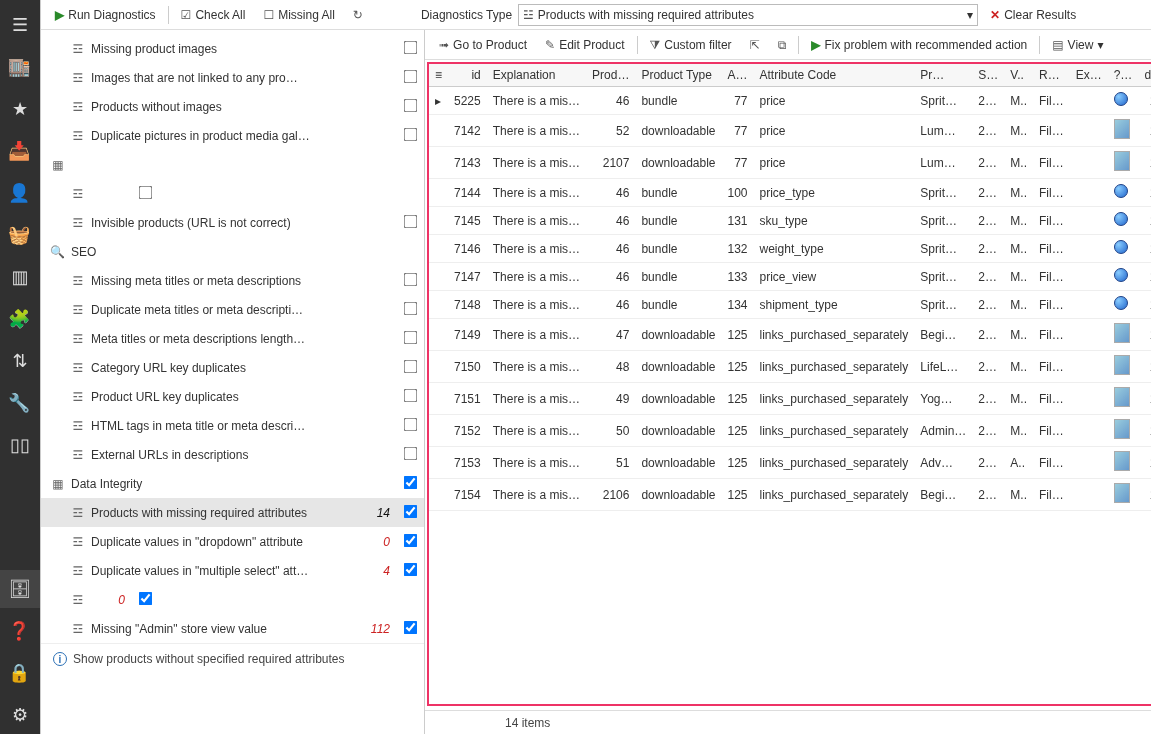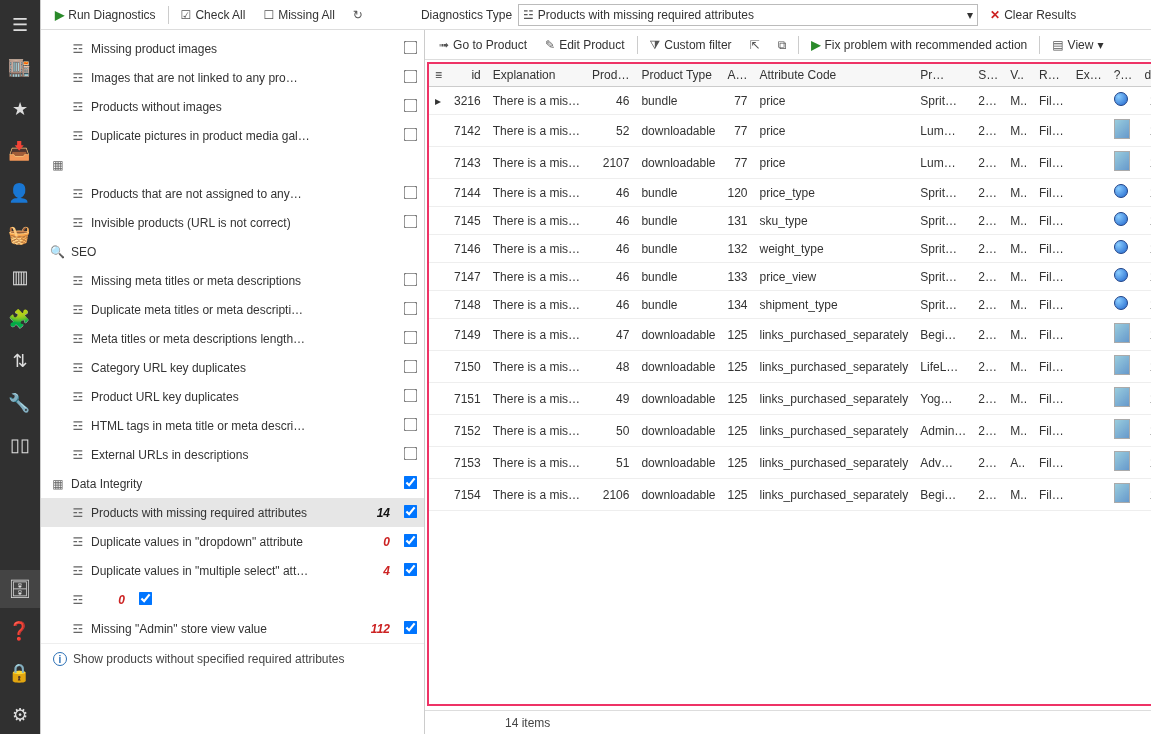--- a/index.html
+++ b/index.html
@@ -28,21 +28,21 @@
 
 .split { flex: 1; display: flex; overflow: hidden; }
 
 
 .left-panel { width: 384px; border-right: 1px solid #ccc; overflow-y: auto; padding-top: 4px; position: relative; }
 .tree-row { display: flex; align-items: center; height: 29px; padding-left: 8px; cursor: pointer; }
 .tree-row.cat { font-weight: 500; }
 .tree-row.item { padding-left: 28px; }
 .tree-row .ic { width: 18px; text-align: center; color: #666; margin-right: 4px; }
 .tree-row .txt { flex: 1; white-space: nowrap; overflow: hidden; text-overflow: ellipsis; }
-.tree-row .count { width: 34px; text-align: right; margin-right: 6px; font-style: italic; font-weight: bold; }
+.tree-row .count { width: 34px; text-align: right; margin-right: 6px; font-style: italic; font-weight: normal; }
 .tree-row .count.red { color: #c22; }
 .tree-row .count.black { color: #111; }
 .tree-row .chk { width: 28px; text-align: center; }
 .tree-row .chk input { transform: scale(1.05); }
 .tree-row.selected { background: #e6e6e6; }
 .footer-hint { display: flex; align-items: center; gap: 6px; padding: 8px 12px; border-top: 1px solid #eee; color: #444; }
 .footer-hint .info-ico { color: #2a6fb5; font-weight: bold; border: 1px solid #2a6fb5; border-radius: 50%; width: 14px; height: 14px; display:inline-flex;align-items:center;justify-content:center;font-size:10px;}
 
 
 .right-area { flex: 1; display: flex; flex-direction: column; overflow: hidden; }
@@ -143,21 +143,20 @@
               <span class="count "></span>
               <span class="chk"><input type="checkbox" style=""></span>
             </div>
             <div class="tree-row cat">
               <span class="ic">▦</span>
               <span class="count "></span>
               <span class="chk"></span>
             </div>
             <div class="tree-row item">
               <span class="ic">☲</span>
-              <span class="txt">Products that are not assigned to any…</span>
               <span class="count "></span>
               <span class="chk"><input type="checkbox" style=""></span>
             </div>
             <div class="tree-row item">
               <span class="ic">☲</span>
               <span class="txt">Invisible products (URL is not correct)</span>
               <span class="count "></span>
               <span class="chk"><input type="checkbox" style=""></span>
             </div>
             <div class="tree-row cat">
@@ -316,21 +315,21 @@
                   <th>V..</th>
                   <th>R…</th>
                   <th>Ex…</th>
                   <th>?…</th>
                   <th class="num">d…</th>
                 </tr>
               </thead>
             <tbody id="grid-body">
                 <tr>
                   <td>▸</td>
-                  <td class="num">3216</td>
+                  <td class="num">5225</td>
                   <td>There is a mis…</td>
                   <td class="num">46</td>
                   <td>bundle</td>
                   <td class="num">77</td>
                   <td>price</td>
                   <td>Sprit…</td>
                   <td>2…</td>
                   <td>M..</td>
                   <td>Fil…</td>
                   <td></td>
@@ -368,21 +367,21 @@
                   <td></td>
                   <td><span class="thumb"></span></td>
                   <td class="num">13</td>
                 </tr>
                 <tr>
                   <td></td>
                   <td class="num">7144</td>
                   <td>There is a mis…</td>
                   <td class="num">46</td>
                   <td>bundle</td>
-                  <td class="num">120</td>
+                  <td class="num">100</td>
                   <td>price_type</td>
                   <td>Sprit…</td>
                   <td>2…</td>
                   <td>M..</td>
                   <td>Fil…</td>
                   <td></td>
                   <td><span class="globe"></span></td>
                   <td class="num">13</td>
                 </tr>
                 <tr>

